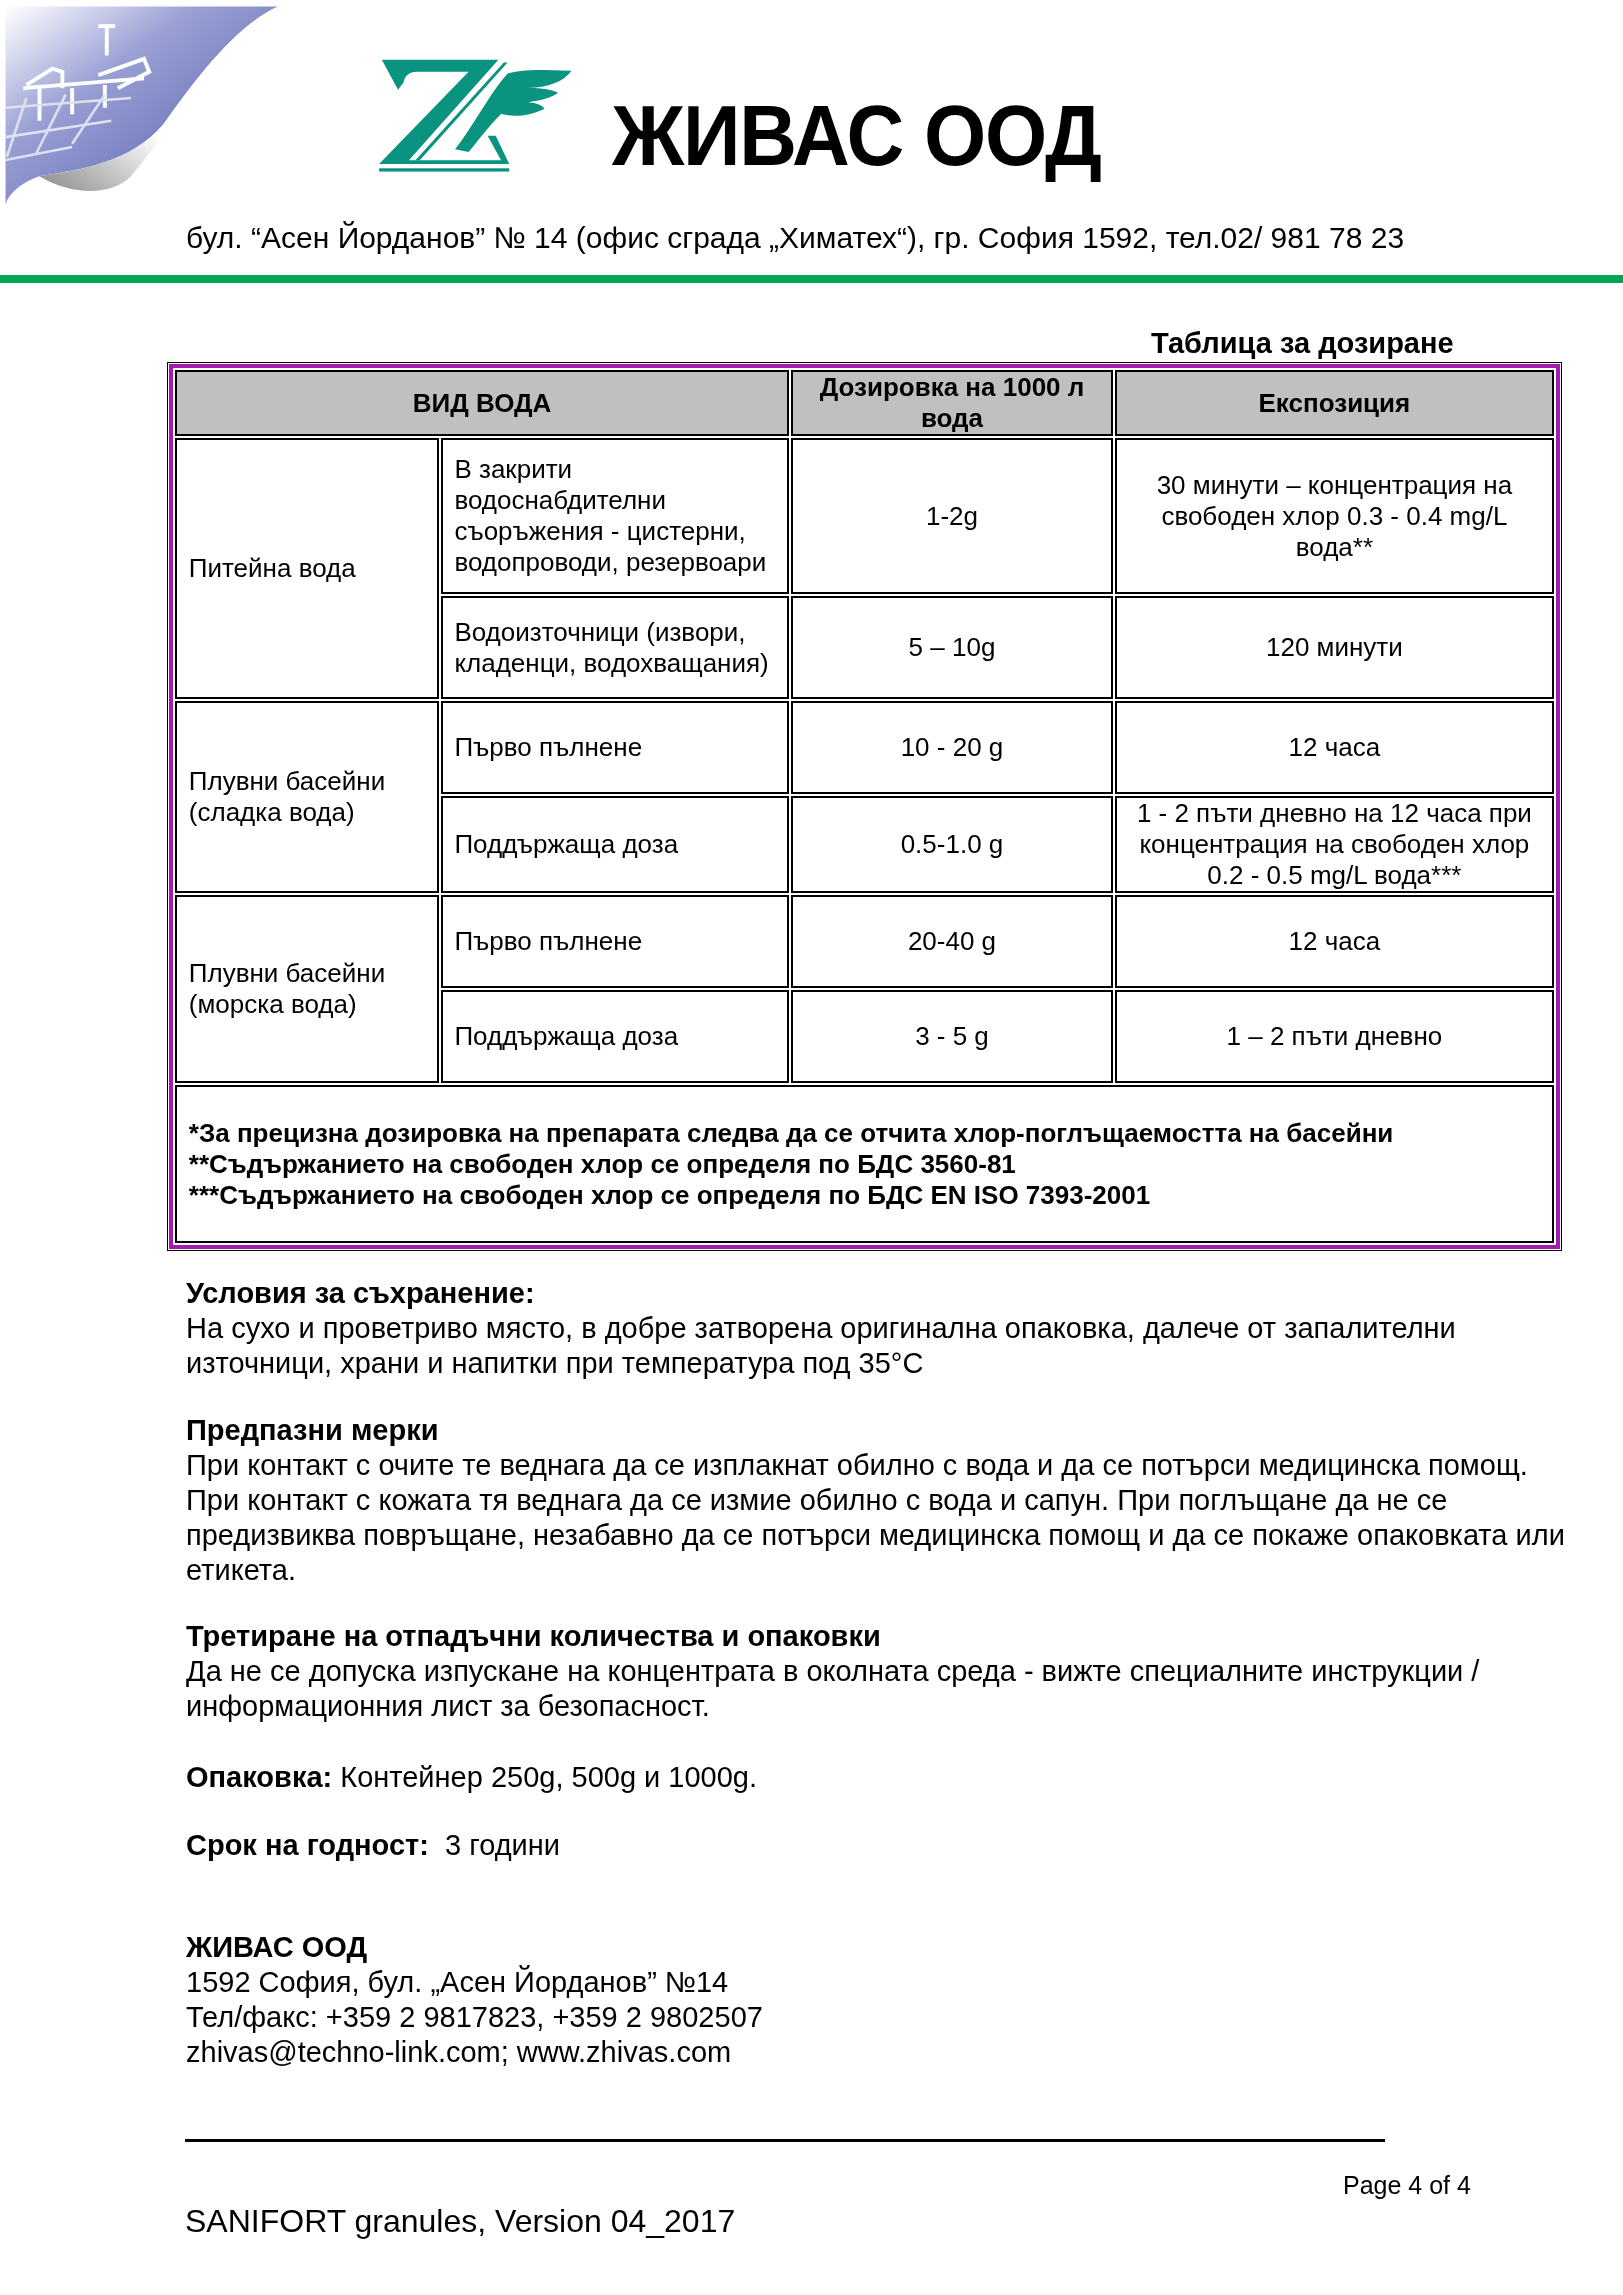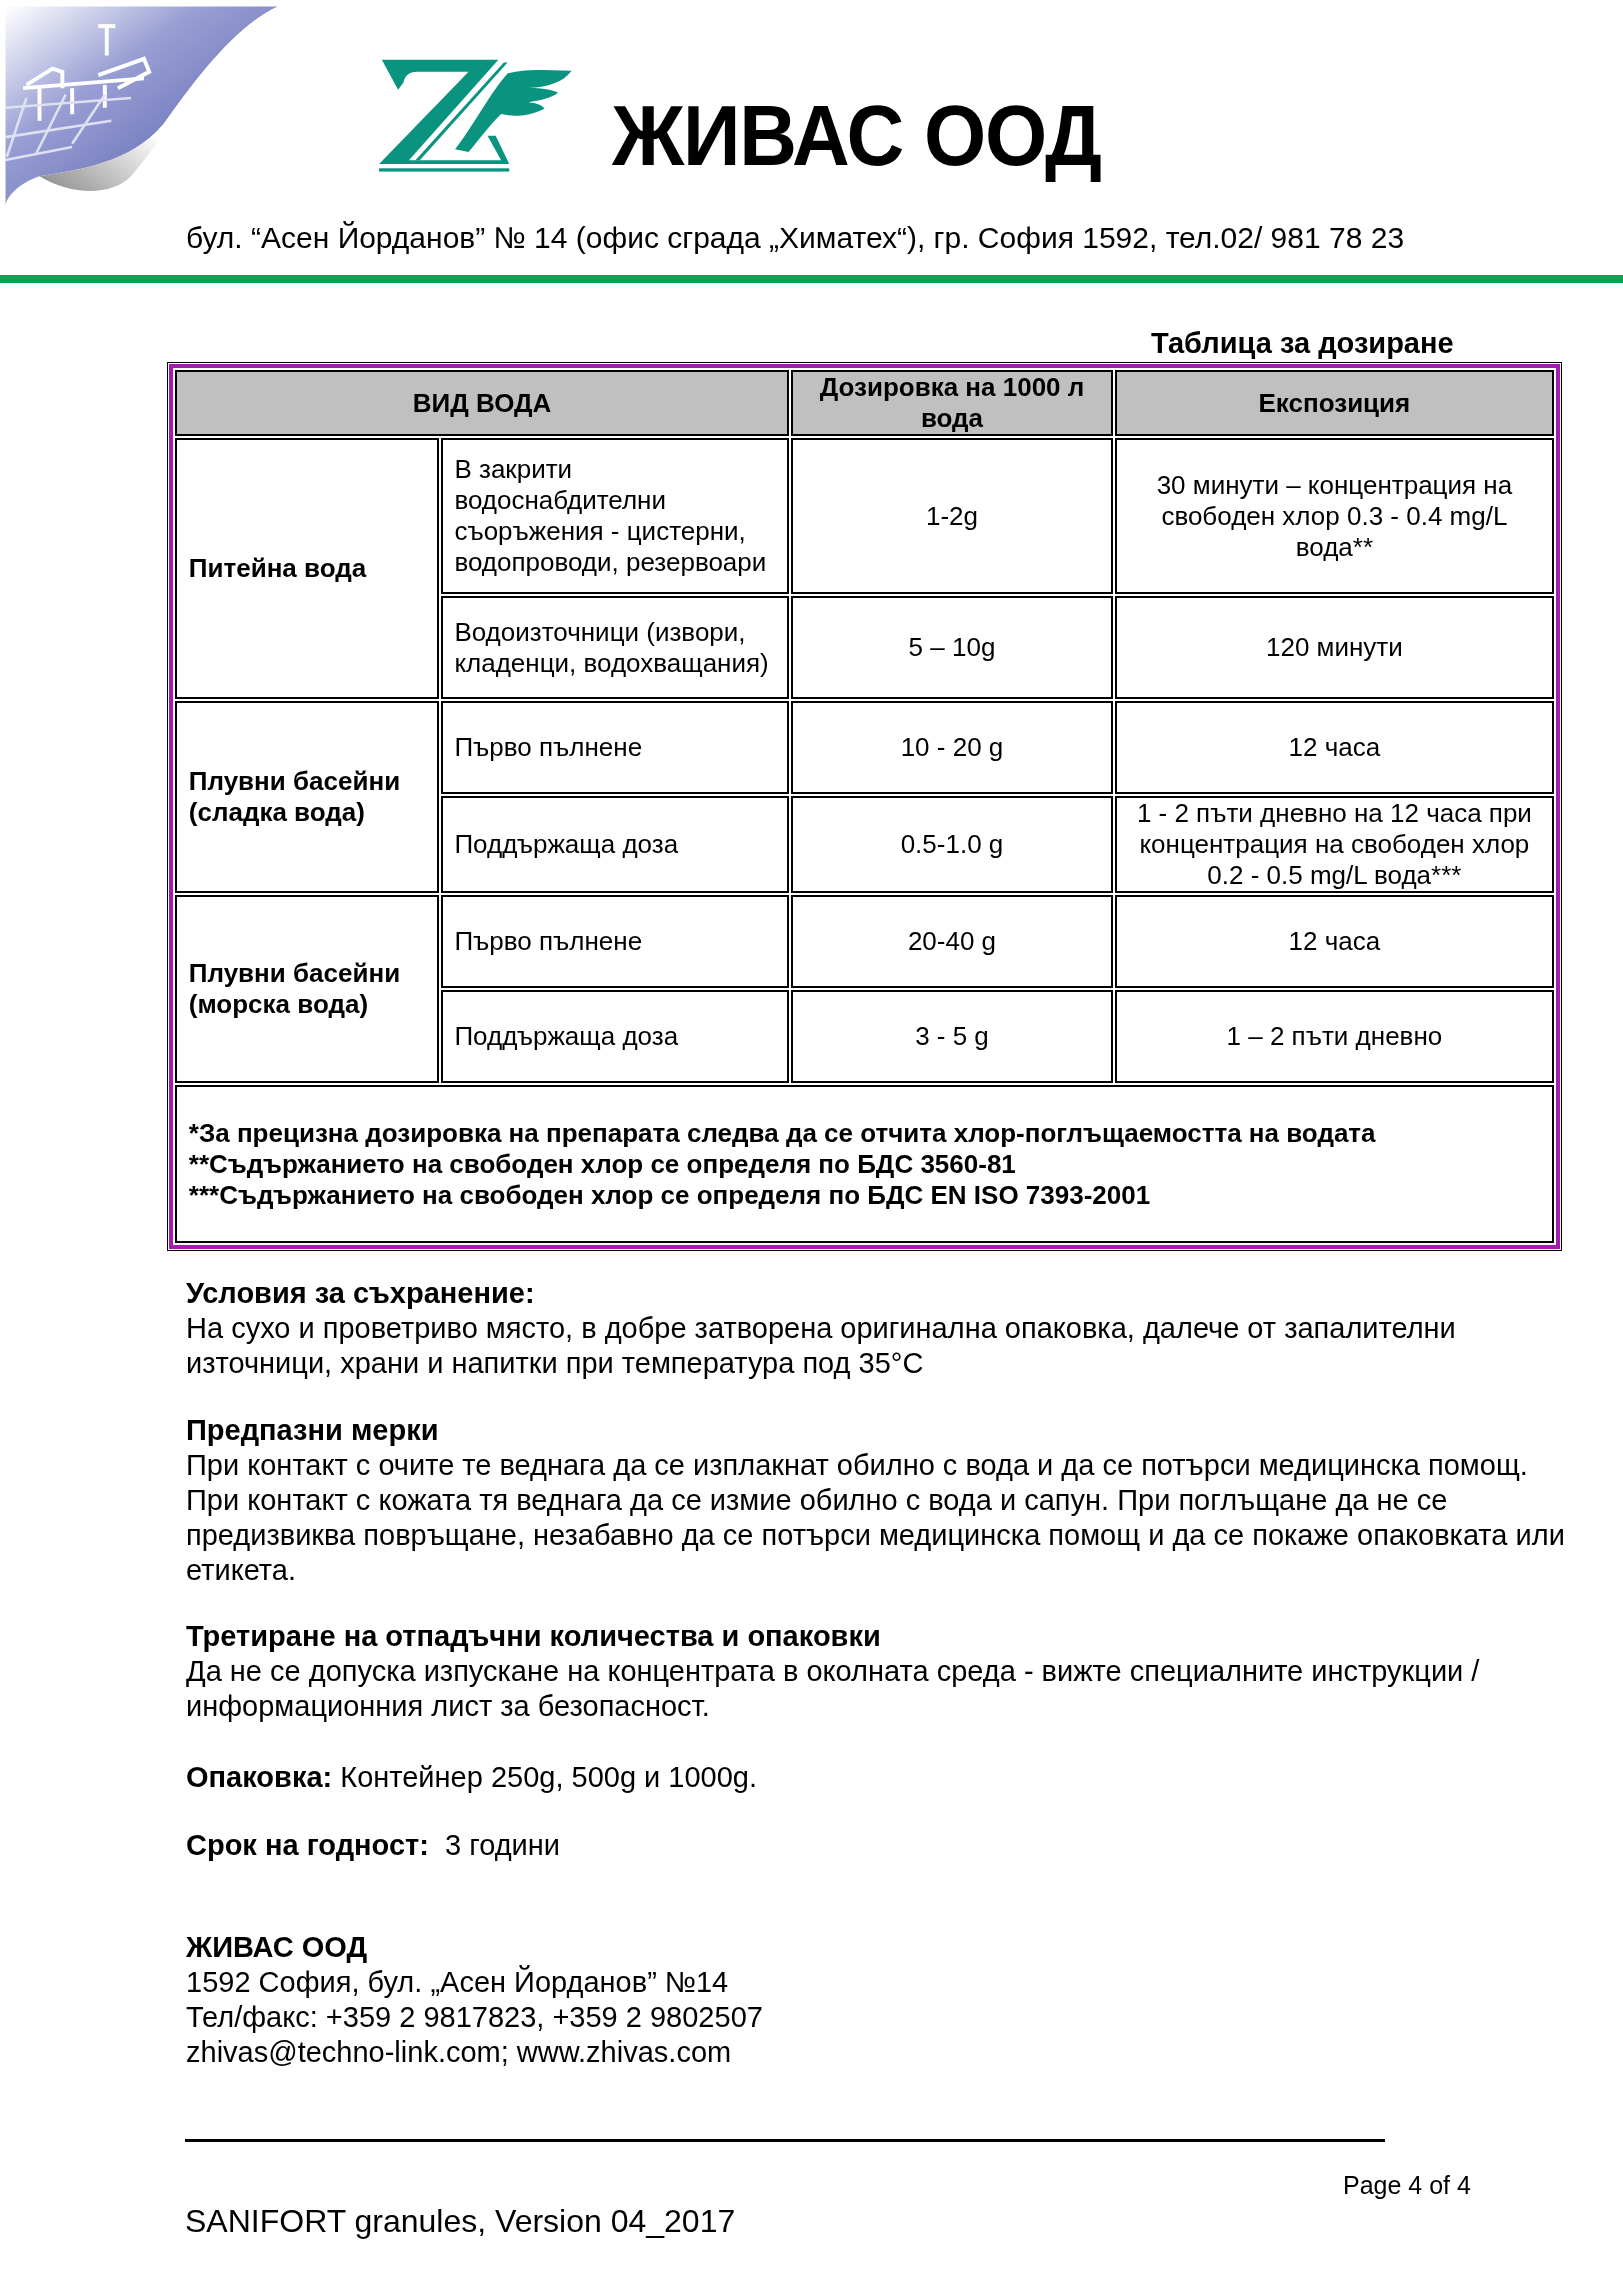--- a/index.html
+++ b/index.html
@@ -15,21 +15,21 @@
   #address-line { left:186px; top:220px; font-size:30px; line-height:1.2; white-space:nowrap; }
   #green-rule { left:0; top:275px; width:1623px; height:7.9px; background:#00a651; }
 
   
   #table-caption { left:1151px; top:327px; font-size:29px; font-weight:bold; }
   #dosing-table { left:169px; top:364px; width:1391px; border-collapse:separate;
                   border-spacing:2.6px; border:4px solid #a21caf; outline:1.3px solid #000; outline-offset:1.3px; }
   #dosing-table td, #dosing-table th { border:2px solid #000; font-size:26px; line-height:31px;
                   padding:0 11.8px; vertical-align:middle; }
   #dosing-table th { background:#c0c0c0; font-weight:bold; height:59px; text-align:center; }
-  .c-type { width:236px; font-weight:bold; text-align:left; }
+  .c-type { width:236px; font-weight:normal; text-align:left; }
   .c-sub  { width:321px; text-align:left;margin-top:46px; }
   .c-dose { width:294px; text-align:center; }
   .c-exp  { text-align:center; }
   .r-a { height:156px; } .r-b { height:103px; } .r-c { height:93px; }
   .footnote { height:154px; font-weight:bold; text-align:left !important; }
   .fn-line { display:block; }
 
   
   .section { left:186px; font-size:29px; line-height:35px; width:1380px; }
   .sec-title { font-weight:bold; display:block; }
@@ -134,21 +134,21 @@
     <td class="c-dose">20-40 g</td>
     <td class="c-exp">12 часа</td>
   </tr>
   <tr class="r-c">
     <td class="c-sub">Поддържаща доза</td>
     <td class="c-dose">3 - 5 g</td>
     <td class="c-exp">1 – 2 пъти дневно</td>
   </tr>
   <tr>
     <td colspan="4" class="footnote">
-      <span class="fn-line">*За прецизна дозировка на препарата следва да се отчита хлор-поглъщаемостта на водата</span>
+      <span class="fn-line">*За прецизна дозировка на препарата следва да се отчита хлор-поглъщаемостта на басейни</span>
       <span class="fn-line">**Съдържанието на свободен хлор се определя по БДС 3560-81</span>
       <span class="fn-line">***Съдържанието на свободен хлор се определя по БДС EN ISO 7393-2001</span>
     </td>
   </tr>
 </tbody>
   </table>
 
 <div id="sec-storage" class="abs section">
   <span class="sec-title">Условия за съхранение:</span>
   <span class="sec-body">На сухо и проветриво място, в добре затворена оригинална опаковка, далече от запалителни източници, храни  и напитки при температура под 35°C</span>

